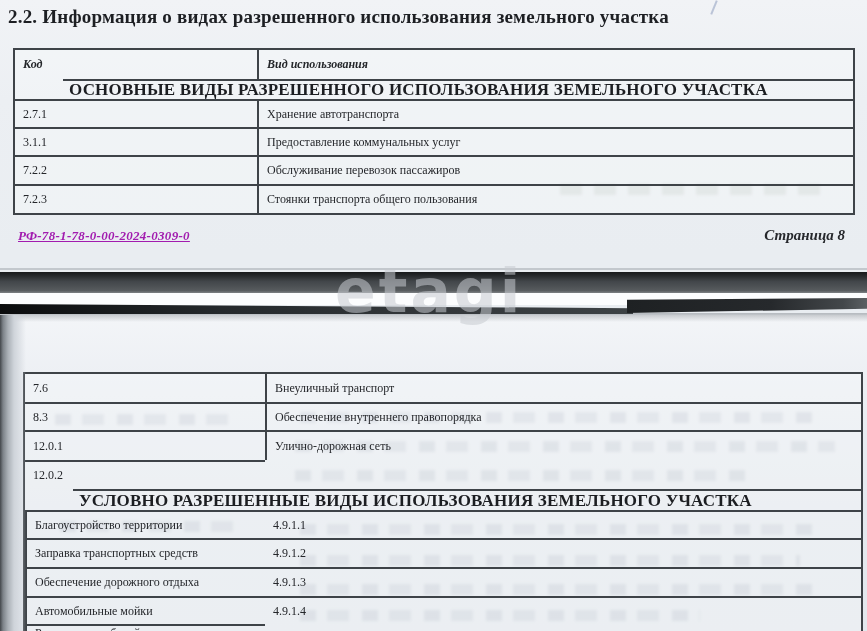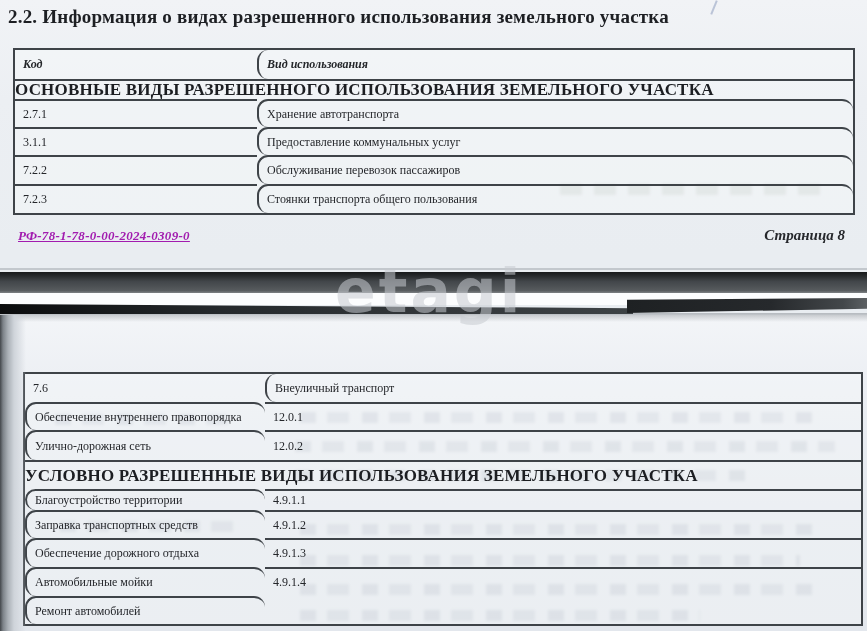--- a/index.html
+++ b/index.html
@@ -24,25 +24,25 @@
   .t1{left:13px;top:48px;width:838px;grid-template-columns:242px 1fr;
       grid-template-rows:29px 20px 28px 28px 29px 29px;}
   .t2{left:23px;top:372px;width:836px;grid-template-columns:240px 1fr;
       grid-template-rows:28px 28px 30px 29px 21px 28px 29px 29px 28px;}
   .cell{
     display:flex;align-items:center;padding:0 6px 0 8px;
     font-size:12px;white-space:nowrap;overflow:hidden;
     border-top:2px solid #3e4348;
   }
   .cell.r0{border-top:none;}
-  .cell.use{border-left:2px solid #3e4348;border-radius:11px;}
+  .cell.use{border-left:2px solid #3e4348;}
   .cell.head{font-weight:bold;font-style:italic;}
   .cell.section{
     grid-column:1 / -1;font-weight:bold;font-size:17px;letter-spacing:.2px;
-    padding-left:0;color:#1c1e22;
+    padding-left:6px;color:#1c1e22;margin-left:48px;
   }
   .doc-footer-left{
     position:absolute;left:18px;top:228px;
     font-size:13px;font-weight:bold;font-style:italic;color:#a21caf;letter-spacing:.3px;text-decoration:underline;
   }
   .doc-footer-right{
     position:absolute;right:22px;top:227px;
     font-size:15px;font-weight:bold;font-style:italic;color:#26282c;
   }
   
@@ -141,20 +141,21 @@
   <div class="smudge" style="left:295px;top:470px;width:450px;"></div>
   <div class="smudge" style="left:60px;top:521px;width:180px;"></div>
   <div class="smudge" style="left:300px;top:524px;width:520px;"></div>
   <div class="smudge" style="left:300px;top:555px;width:500px;"></div>
   <div class="smudge" style="left:300px;top:584px;width:520px;"></div>
   <div class="smudge" style="left:300px;top:610px;width:400px;"></div>
 
   <div class="scan-table t2">
     <div class="cell r0">7.6</div>
     <div class="cell use r0">Внеуличный транспорт</div>
+    <div class="cell">8.3</div>
     <div class="cell use">Обеспечение внутреннего правопорядка</div>
     <div class="cell">12.0.1</div>
     <div class="cell use">Улично-дорожная сеть</div>
     <div class="cell">12.0.2</div>
     <div class="cell section">УСЛОВНО РАЗРЕШЕННЫЕ ВИДЫ ИСПОЛЬЗОВАНИЯ ЗЕМЕЛЬНОГО УЧАСТКА</div>
 
     <div class="cell use">Благоустройство территории</div>
 
     <div class="cell">4.9.1.1</div>
     <div class="cell use">Заправка транспортных средств</div>

